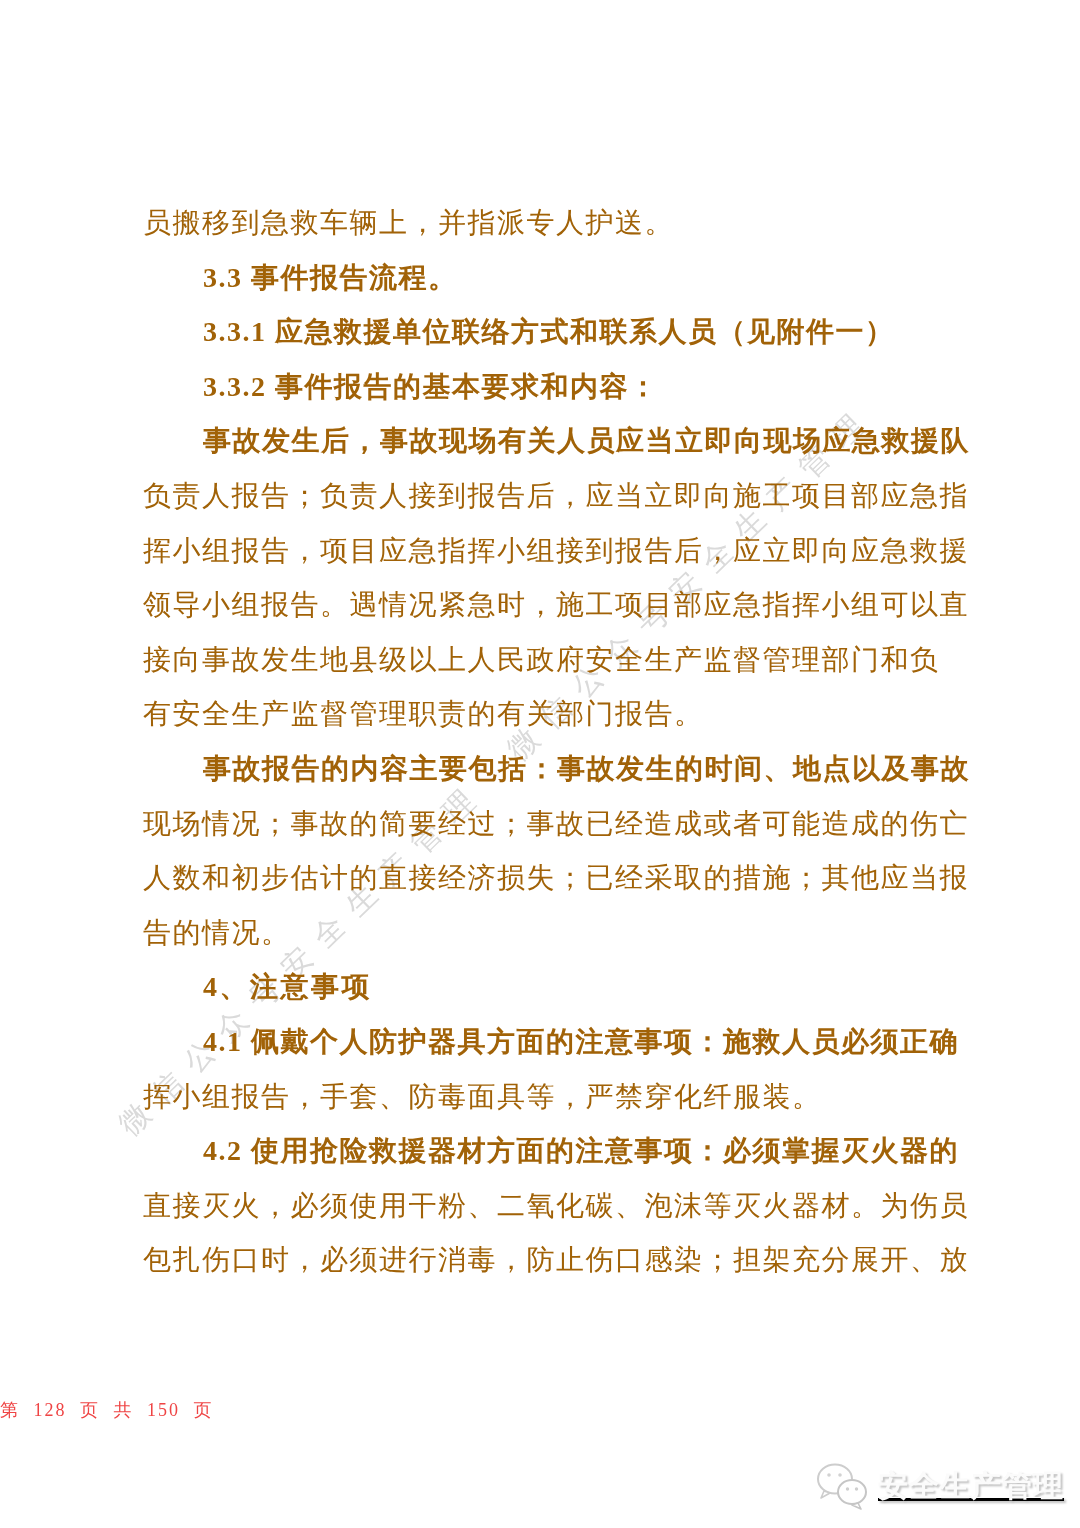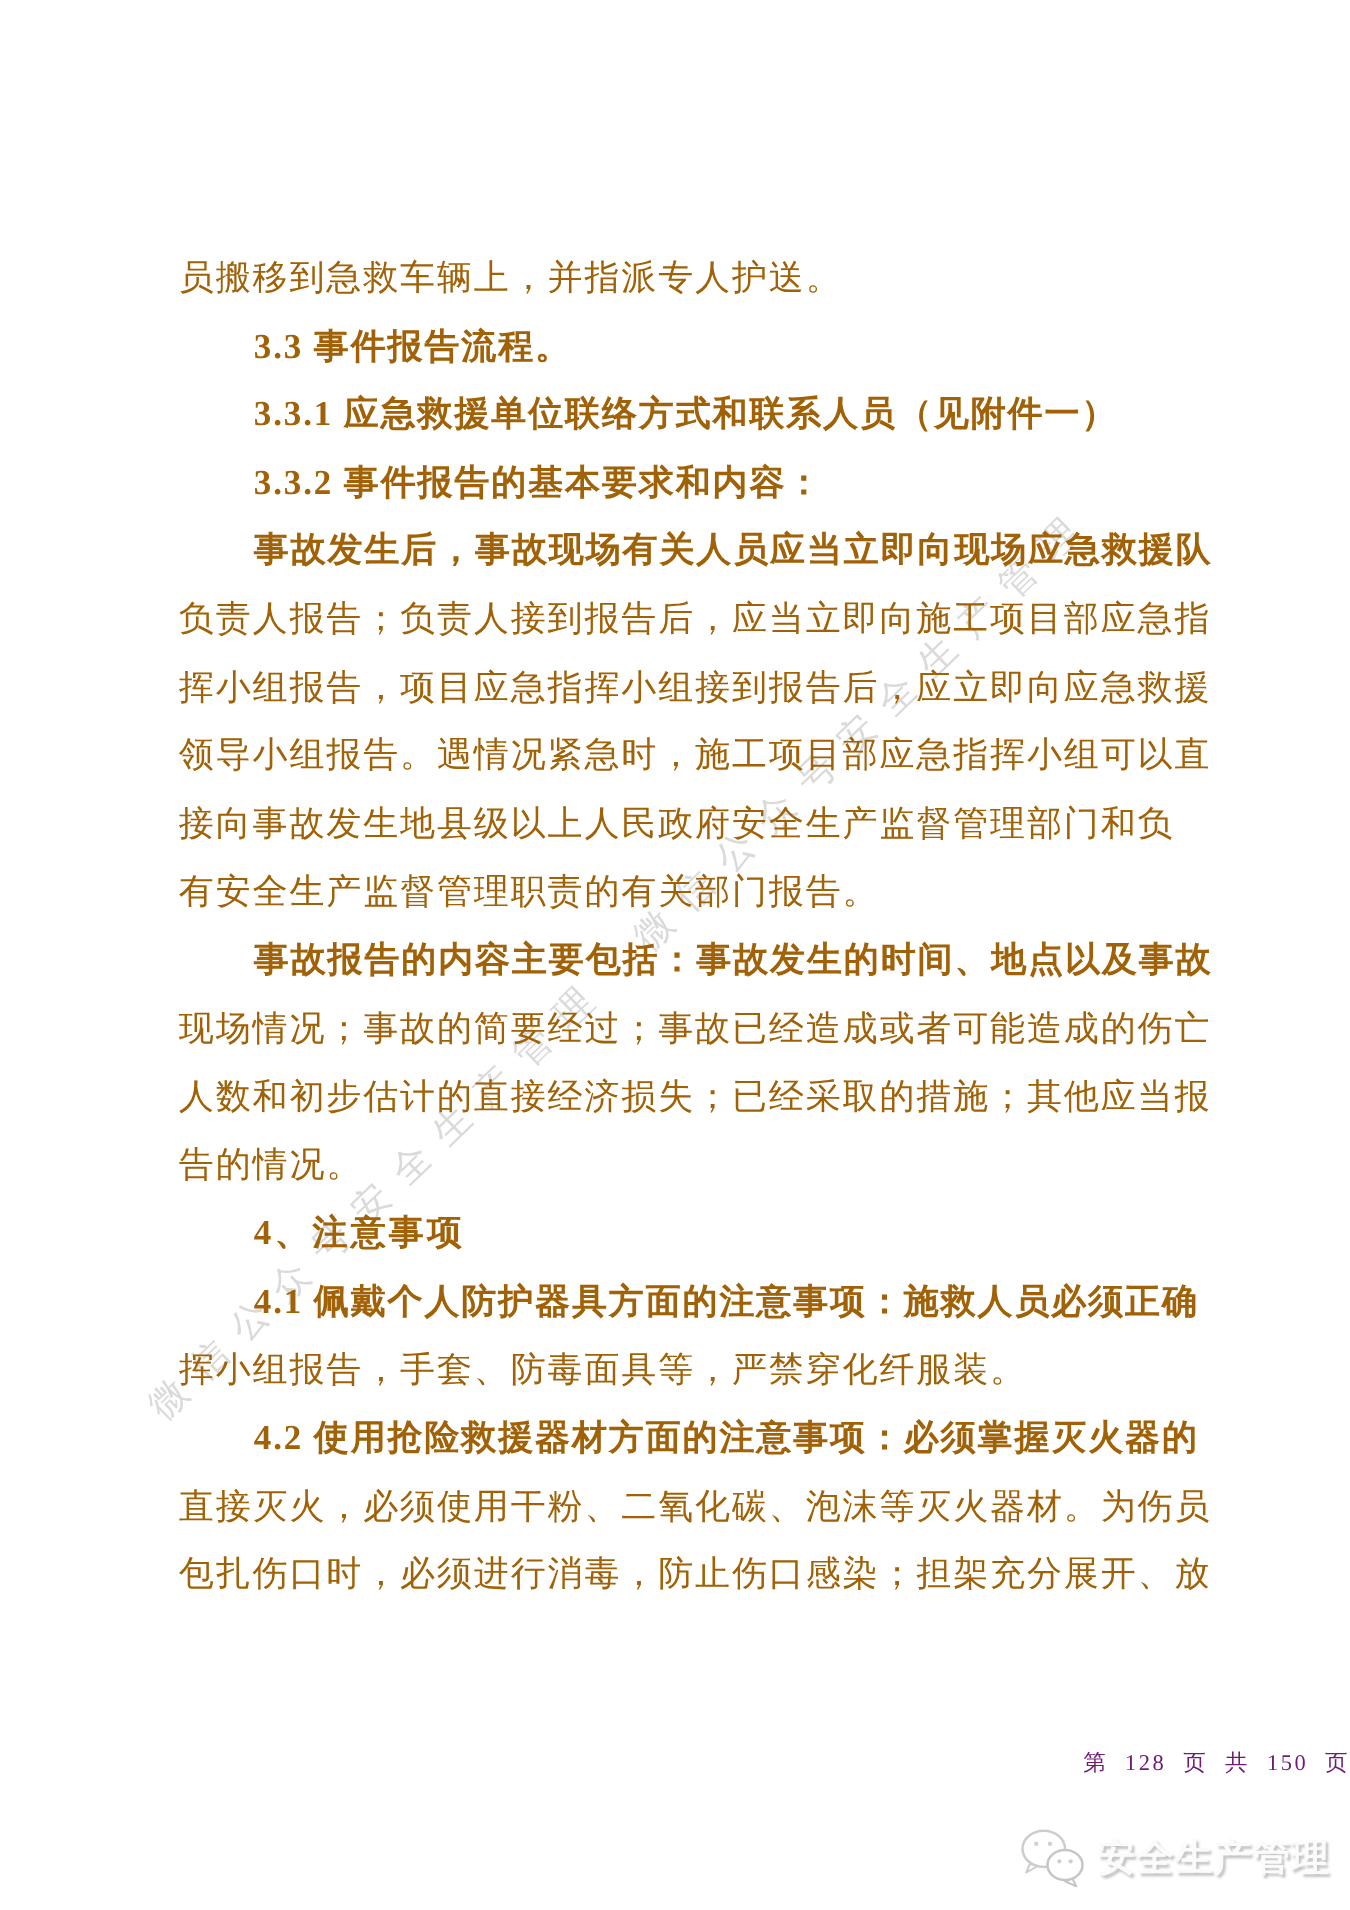--- a/index.html
+++ b/index.html
@@ -35,36 +35,37 @@
     color:#a16207;
     z-index:1;
   }
   .ln { white-space:nowrap; }
   .ind { padding-left:60px;font-weight:bold; }
   .hei { font-weight:700; letter-spacing:2.5px; }
   
   .footer {
     position:absolute;
     left:0; top:1398px; width:100%;
-    text-align:right;
+    text-align:left;
     font-size:18px;
     letter-spacing:2px;
     word-spacing:7px;
-    color:#701a75;
+    color:#ef4444;
     z-index:1;
   }
   
   .brand {
     position:absolute;
     right:16px; top:1458px;
     height:56px;
     display:flex;
     align-items:center;
     gap:8px;
     z-index:1;
+    text-decoration:underline;
   }
   .brand-label {
     font-family:"Liberation Sans","DejaVu Sans",sans-serif;
     font-size:30px;
     font-weight:700;
     color:#fbfbfb;
     text-shadow:2px 2px 2px #c3c3c3, -1px -1px 1px #ffffff;
     letter-spacing:1px;
   }
   .wechat-icon { width:56px; height:52px; }

